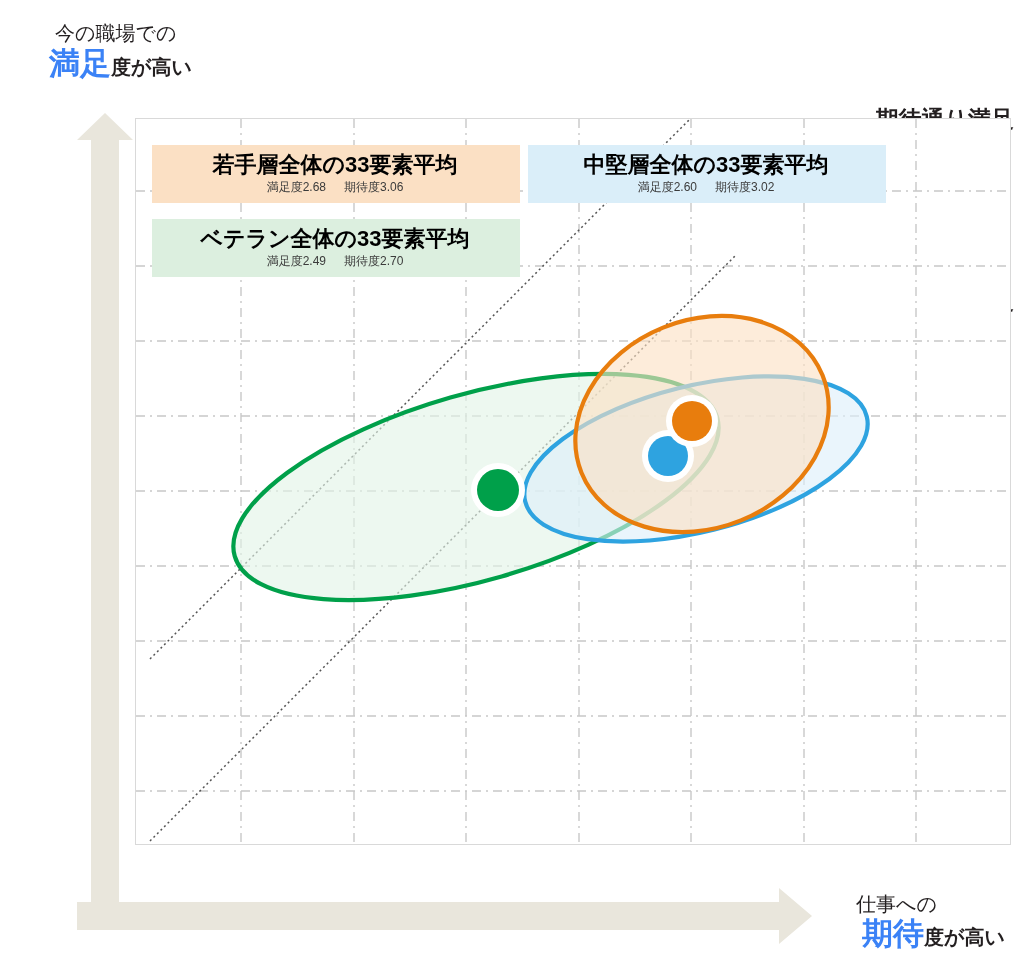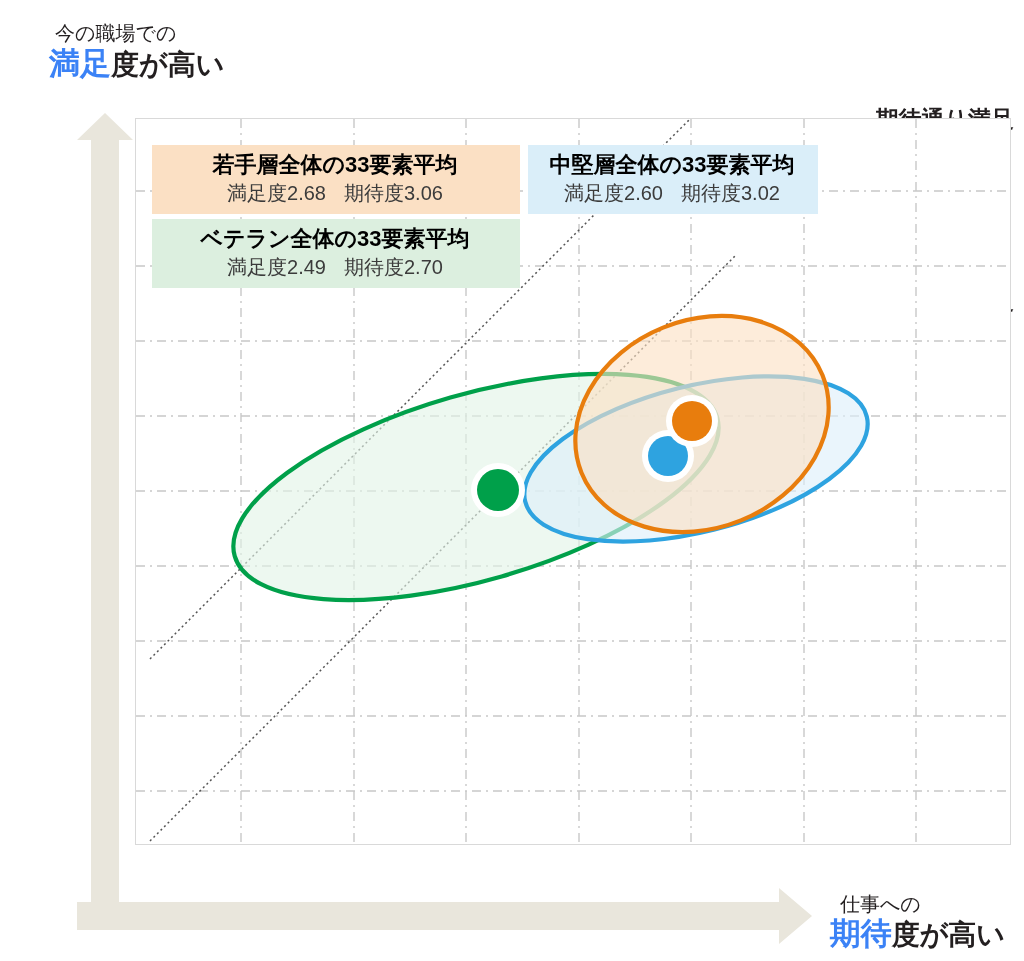--- a/index.html
+++ b/index.html
@@ -9,21 +9,21 @@
     font-family:"Liberation Sans","DejaVu Sans",sans-serif;
     color:#1a1a1a;
   }
   .stage{position:absolute;left:0;top:0;width:1024px;height:961px;}
 
   
   .axis-label{position:absolute;line-height:1.18;white-space:nowrap;}
   .axis-label .small{font-size:20px;color:#231f20;display:block;}
   .axis-label .big{font-size:31px;font-weight:bold;display:block;letter-spacing:0px;}
   .axis-label .accent{color:#3b82f6;}
-  .axis-label .plain{color:#231f20;font-size:28px;font-weight:bold;}
+  .axis-label .plain{color:#231f20;font-size:20px;font-weight:bold;}
 
   #y-axis-label{left:40px;top:22px;margin-left:9px;}
   #y-axis-label .small{margin-left:6px;}
   #x-axis-label{right:19px;bottom:8px;text-align:right;}
   #x-axis-label .small{text-align:center;margin-right:50px;}
   #x-axis-label .big{text-align:right;margin-left:24px;}
 
   
   .arrow-svg{position:absolute;left:0;top:0;width:1024px;height:961px;pointer-events:none;}
 
@@ -36,24 +36,24 @@
     overflow:hidden;
   }
   .plot-svg{position:absolute;left:0;top:0;width:876px;height:727px;}
 
   
   .callout{
     position:absolute;box-sizing:border-box;
     padding:6px 14px 8px 12px;text-align:center;white-space:nowrap;
   }
   .callout .title{font-size:22px;font-weight:bold;color:#000000;line-height:1.25;}
-  .callout .stats{font-size:20px;color:#3b3b3b;line-height:1.3;margin-top:1px;}
+  .callout .stats{font-size:12px;color:#3b3b3b;line-height:1.3;margin-top:1px;}
   .callout .stats .gap{display:inline-block;width:18px;}
   #callout-young{left:152px;top:145px;background:#fbe0c4;width:368px;}
-  #callout-mid{left:528px;top:145px;background:#daeef9;width:290px;}
+  #callout-mid{left:528px;top:145px;background:#daeef9;width:358px;}
   #callout-veteran{left:152px;top:219px;background:#dcefdf;width:368px;}
 
   
   .annot{position:absolute;font-size:23px;font-weight:bold;color:#231f20;white-space:nowrap;}
   #annot-expect-match{right:10px;top:104px;}
   #annot-expect-80{right:10px;top:286px;}
   .annot-rule{position:absolute;height:2px;background:#c9c9c9;}
   #annot-rule-1{right:190px;top:120px;width:54px;}
 </style>
 </head>

